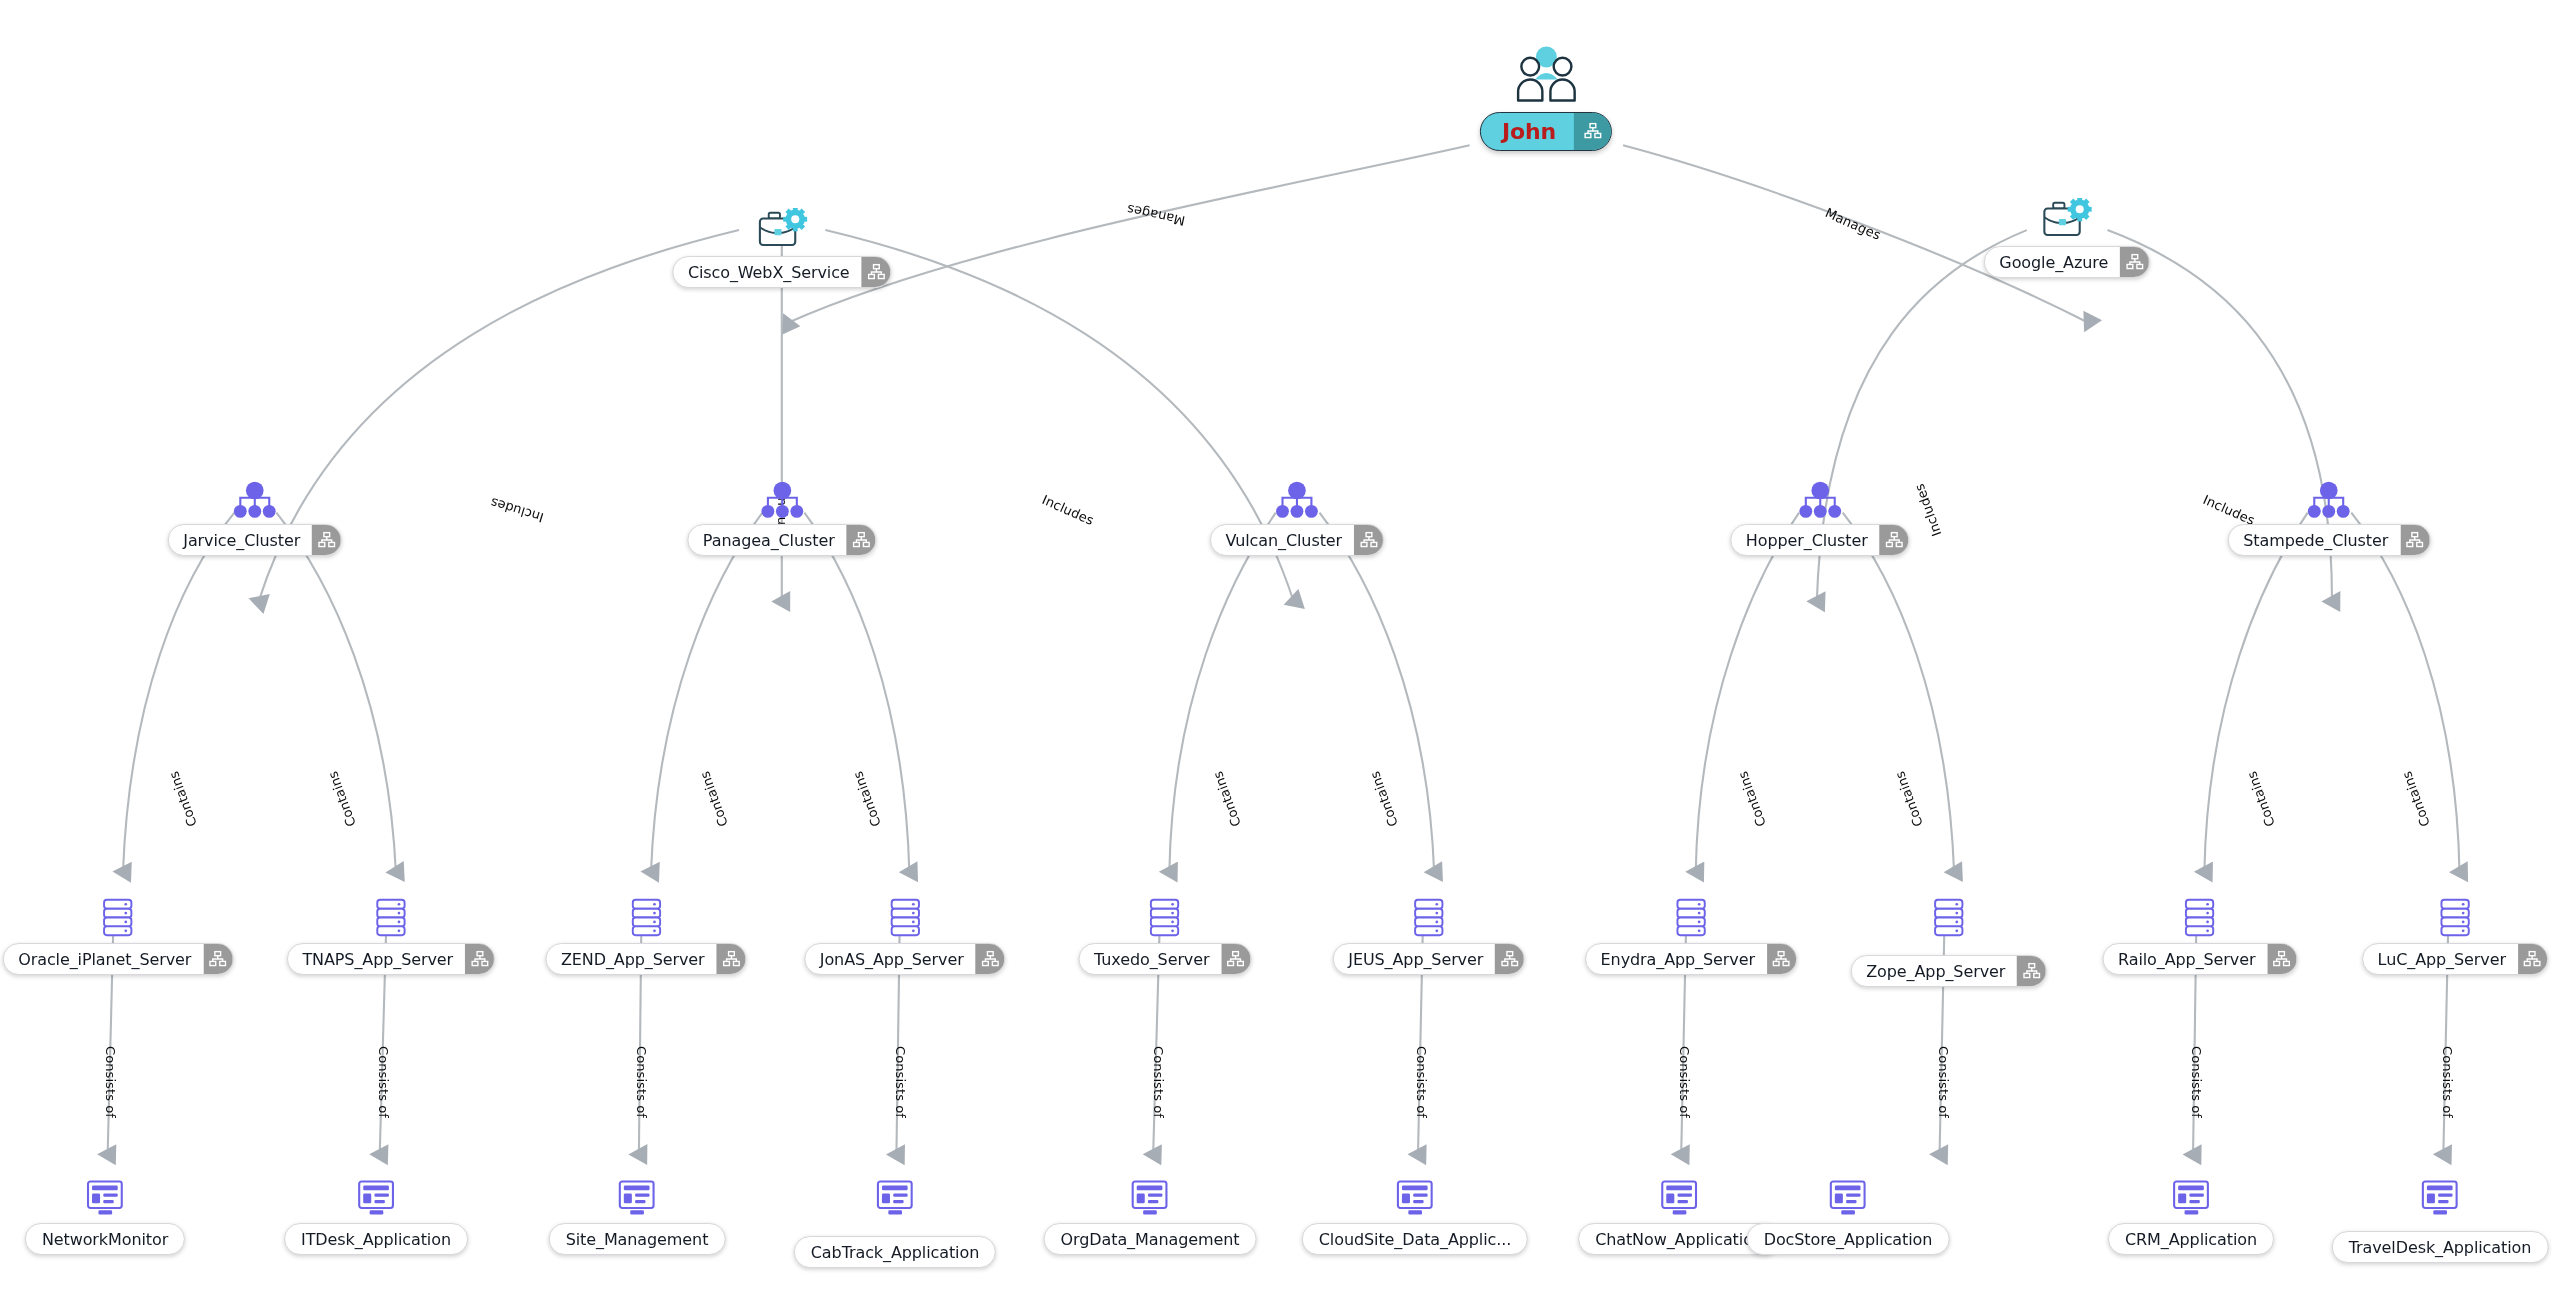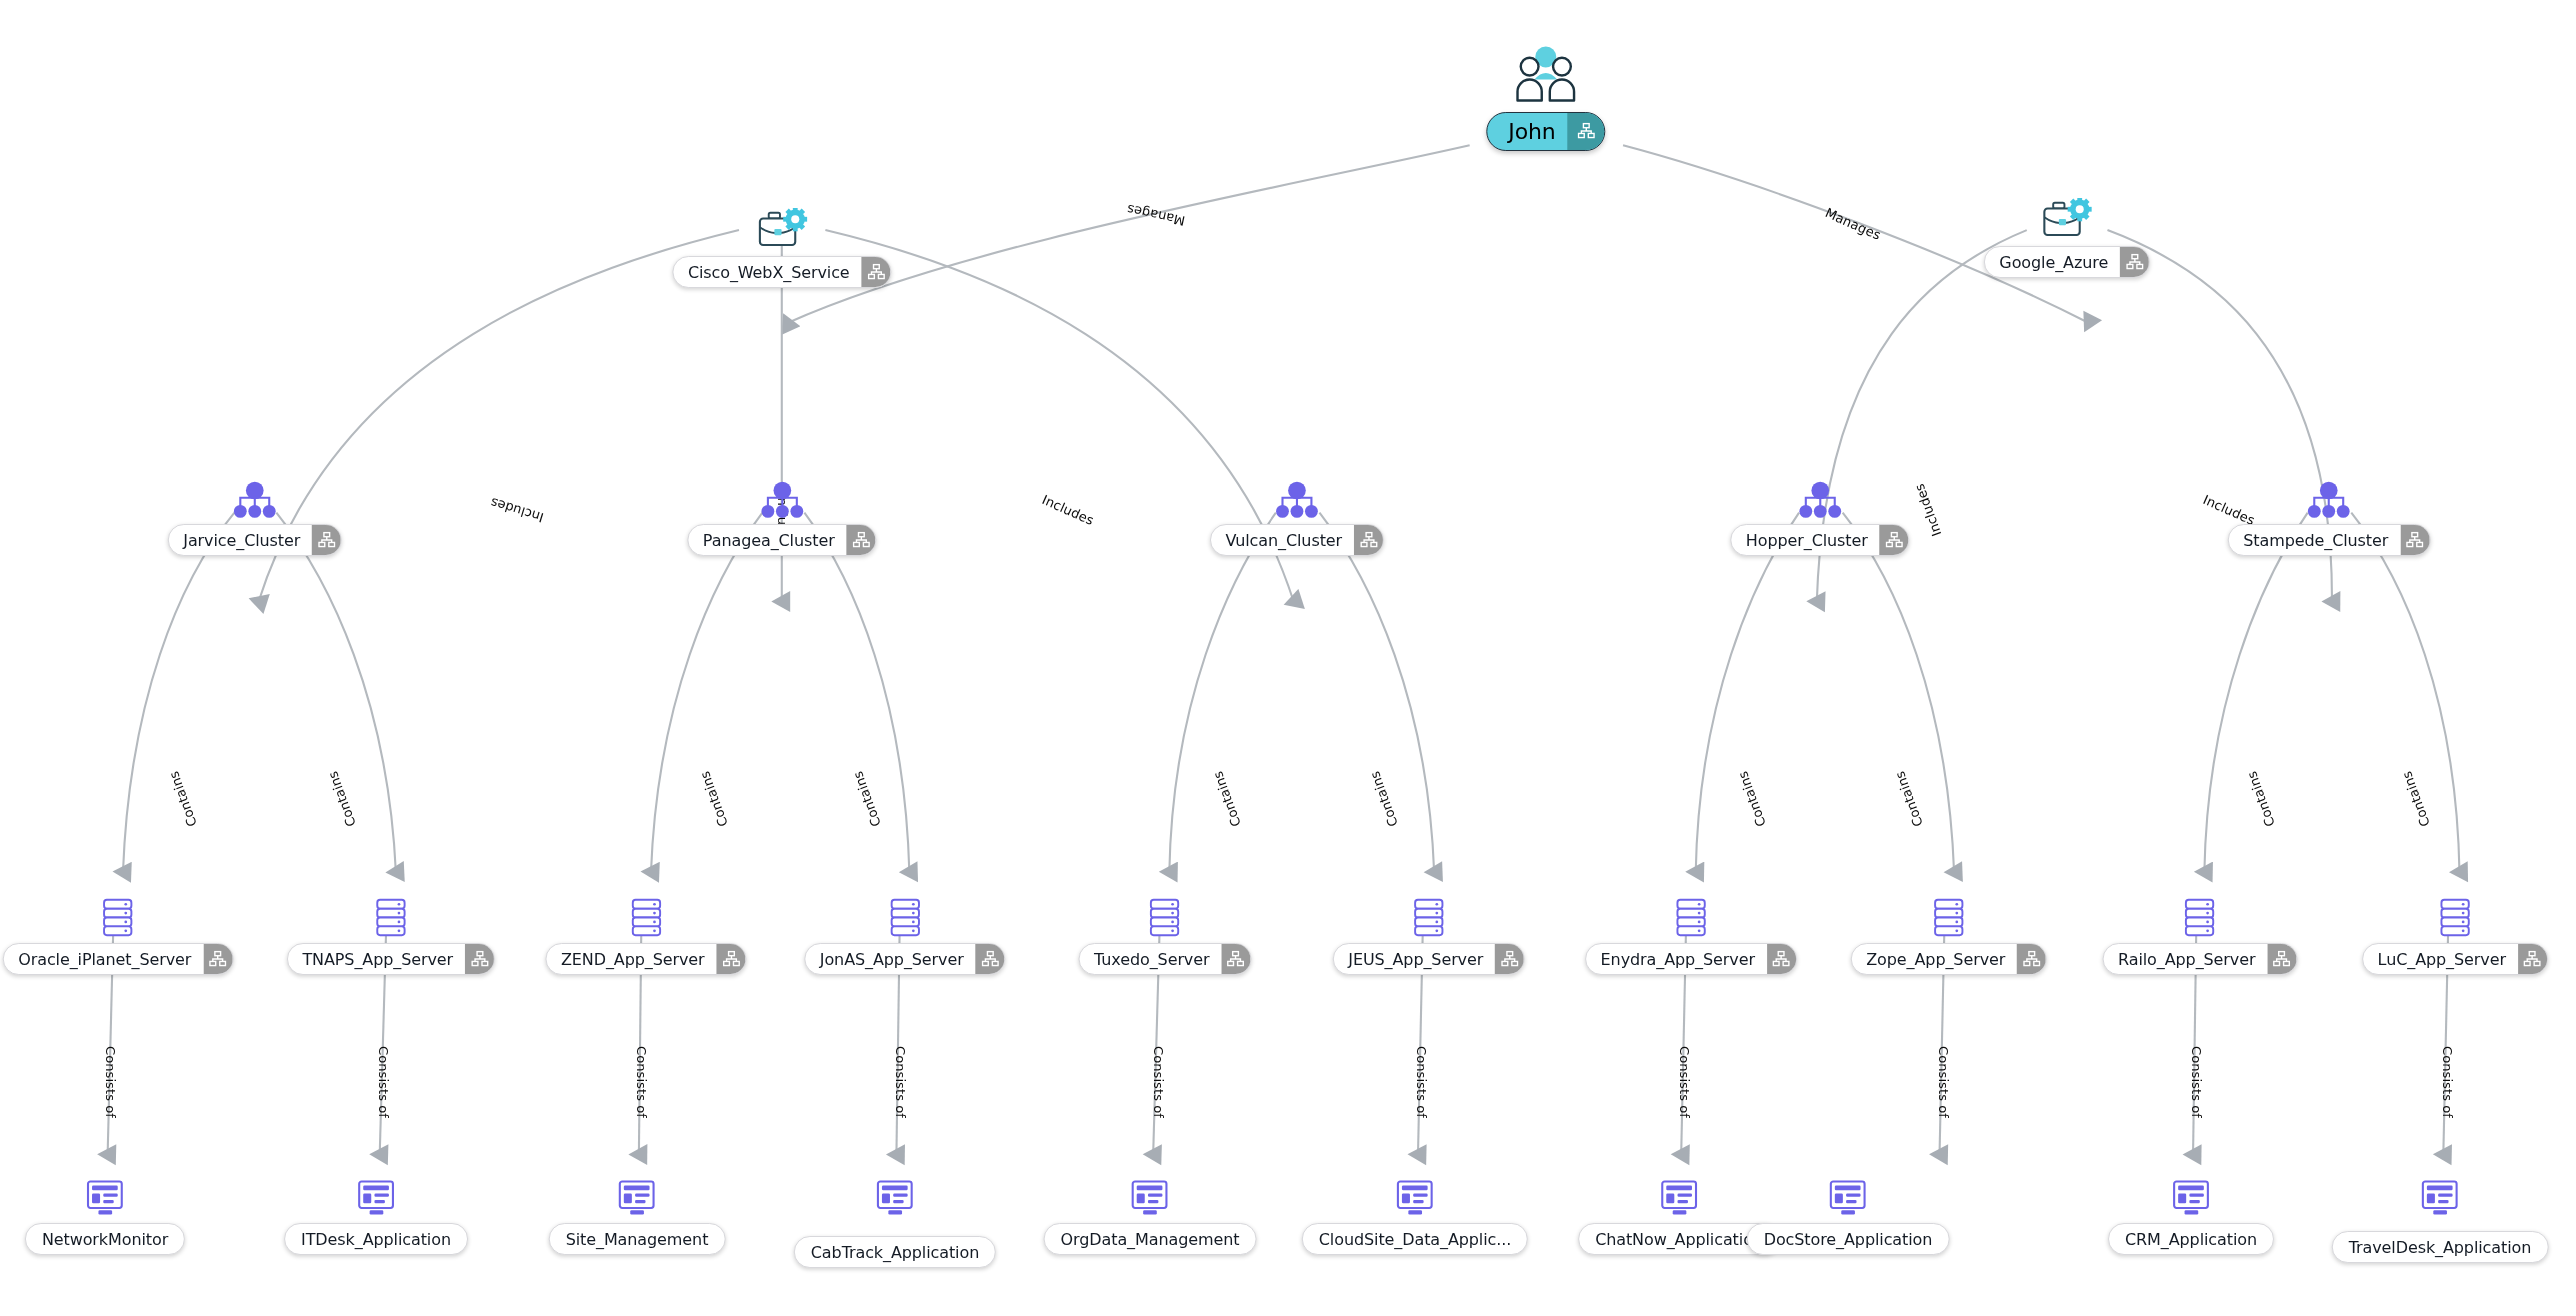--- a/index.html
+++ b/index.html
@@ -71,22 +71,23 @@
   }
   
   .node.root .pill {
     background: #5ed0e0;
     border: 1.6px solid #23333f;
     height: 37px;
     box-shadow: 0 2.4px 5.7px rgba(0,0,0,0.22);
   }
   .node.root .pill-label {
     font-size: 22px;
-    color: #000000;
-    padding: 0 12px 0 21px;
+    color: #b91c1c;
+    padding: 0 18px 0 21px;
+    font-weight: bold;
   }
   .node.root .pill-btn {
     background: #3d9aa2;
     width: 37px;
   }
   .node.root .node-icon {
     width: 73px;
     height: 63px;
     margin-bottom: 4.8px;
   }
@@ -572,21 +573,21 @@
           <div class="pill-btn">
             <svg width="18" height="18" viewBox="0 0 22 22">
               <rect x="7.5" y="2" width="7" height="5" fill="none" stroke="#fff" stroke-width="1.7"></rect>
               <rect x="1.5" y="14" width="7" height="5" fill="none" stroke="#fff" stroke-width="1.7"></rect>
               <rect x="13.5" y="14" width="7" height="5" fill="none" stroke="#fff" stroke-width="1.7"></rect>
               <path d="M11 7 v4 M5 14 v-3 h12 v3" fill="none" stroke="#fff" stroke-width="1.7"></path>
             </svg>
           </div>
         </div>
       </div>
-      <div class="node server" style="left: 1949px; top: 895px;">
+      <div class="node server" style="left: 1949px; top: 895px; gap: 12px;">
         <div class="node-icon">
           <svg width="50" height="45" viewBox="0 0 62 56">
             <rect x="16" y="46" width="30" height="4" rx="1.5" fill="#6c63e8"></rect>
             <g fill="#fff" stroke="#6c63e8" stroke-width="2.4">
               <rect x="14" y="6" width="34" height="11" rx="3.5"></rect>
               <rect x="14" y="17" width="34" height="11" rx="3.5"></rect>
               <rect x="14" y="28" width="34" height="11" rx="3.5"></rect>
               <rect x="14" y="39" width="34" height="11" rx="3.5"></rect>
             </g>
             <g fill="#6c63e8">

